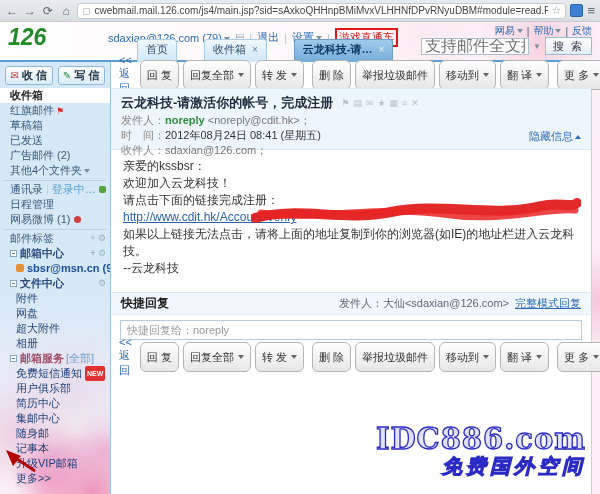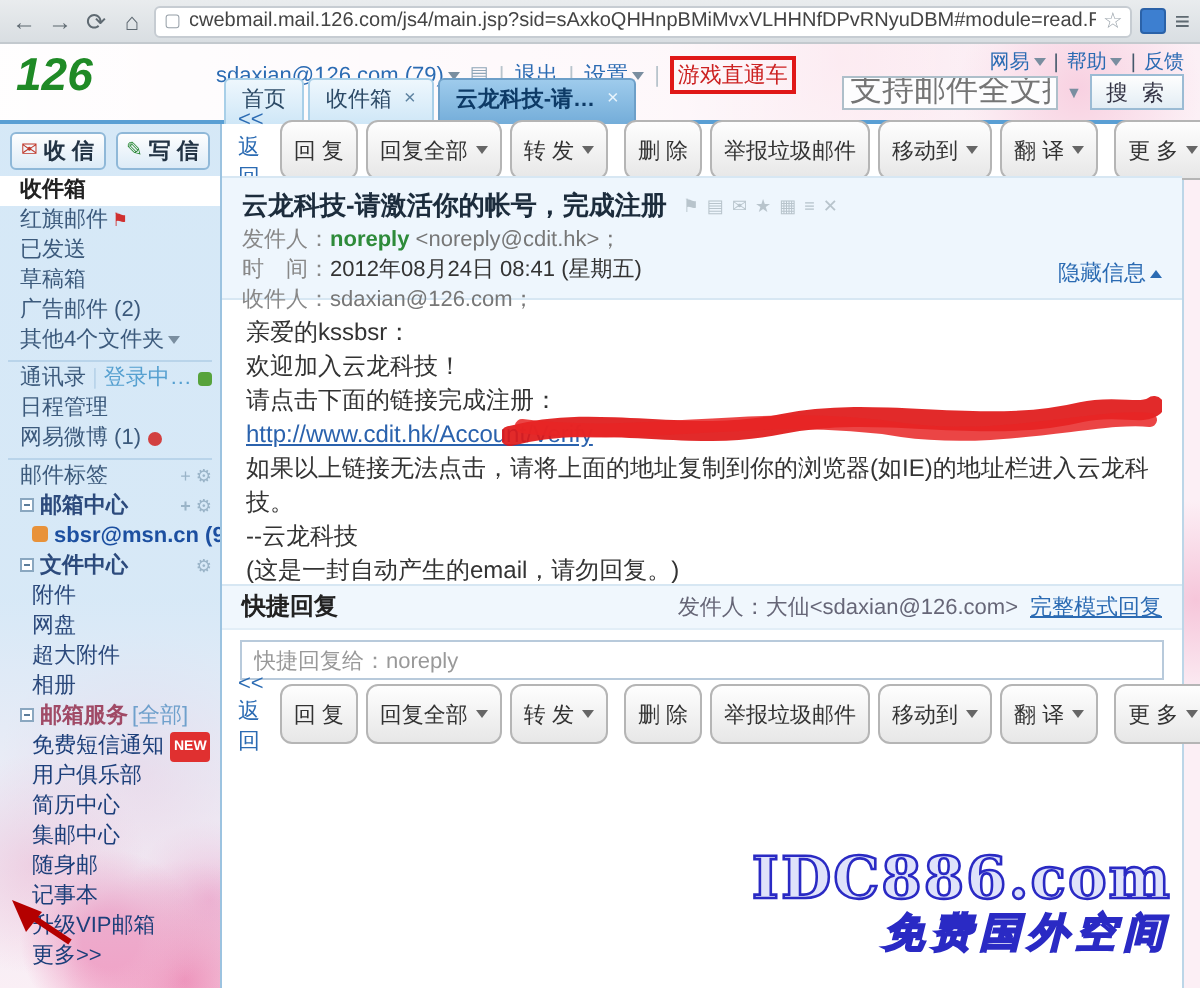--- a/index.html
+++ b/index.html
@@ -56,21 +56,21 @@
   .search-area { position:absolute; right:8px; top:15px; display:flex; align-items:center; gap:4px; }
   .search-input { width:108px; height:17px; border:1px solid #aebfca; font-size:16px; padding:0 3px; color:#999; background:#fdfdfe; }
   .search-dd { font-size:8px; color:#7a8ea0; cursor:pointer; }
   .search-btn { height:18px; font-size:11px; color:#334; background:linear-gradient(#fefefe,#e3edf4);
     border:1px solid #9bbbd4; padding:0 7px; cursor:pointer; letter-spacing:2px; }
 
   
   .tab-strip { position:absolute; left:112px; bottom:-2px; display:flex; align-items:flex-end; gap:2px; }
   .tab { height:23px; padding:1px 8px 4px; font-size:11px; color:#2c4a66;
     background:linear-gradient(#eef7fd,#cfe7f7); border:1px solid #a8cfe8; border-bottom:none;
-    border-radius:3px 3px 0 0; display:flex; align-items:center; gap:6px; cursor:pointer; }
+    border-radius:3px 3px 0 0; display:flex; align-items:center; gap:6px; cursor:pointer;margin-left:25px; }
   .tab.active { background:linear-gradient(#9ecbec,#74add9); color:#0d3a66; font-weight:bold; border-color:#6d9fc8; }
   .tab .x { font-size:10px; color:#5d82a0; font-weight:normal; }
   .tab.active .x { color:#e8f4fc; }
 
   
   .sidebar { position:absolute; left:0; top:62px; width:110px; height:432px; overflow:visible;
     background:linear-gradient(to bottom, rgba(212,232,247,0.96) 0%, rgba(212,232,247,0.92) 55%,
       rgba(212,232,247,0.45) 75%, rgba(212,232,247,0.05) 100%); }
   .main { position:absolute; left:110px; top:62px; width:482px; height:432px; background:#fff;
     border-left:1px solid #9cc3e0; border-right:1px solid #bcd6e8; }
@@ -217,22 +217,22 @@
           <span class="ic ic-red">✉</span>
           <span>收 信</span>
         </div>
       <div class="sb-btn">
           <span class="ic ic-green">✎</span>
           <span>写 信</span>
         </div>
     </div>
     <div class="s-item selected"><span>收件箱</span></div>
     <div class="s-item"><span>红旗邮件</span><span class="flag">⚑</span></div>
+    <div class="s-item"><span>草稿箱</span></div>
     <div class="s-item"><span>已发送</span></div>
-    <div class="s-item"><span>草稿箱</span></div>
     <div class="s-item"><span>广告邮件 (2)</span></div>
     <div class="s-item"><span>其他4个文件夹</span><span class="tri-down"></span></div>
     <div class="s-divider"></div>
     <div class="s-item s-link-row">
         <span>通讯录</span>
         <span style="color:#b9d4ea">|</span>
         <span class="teal">登录中…</span>
         <span class="green-dot"></span>
       </div>
     <div class="s-item"><span>日程管理</span></div>
@@ -317,21 +317,20 @@
       <span class="hide-info link-blue"><span>隐藏信息</span><span class="tri-up"></span></span>
     </div>
 
     <div class="msg-body">
       <div>亲爱的kssbsr：</div>
       <div>欢迎加入云龙科技！</div>
       <div>请点击下面的链接完成注册：</div>
       <div><span class="body-link">http://www.cdit.hk/Account/Verify</span></div>
       <div>如果以上链接无法点击，请将上面的地址复制到你的浏览器(如IE)的地址栏进入云龙科技。</div>
       <div>--云龙科技</div>
-      <div>(这是一封自动产生的email，请勿回复。)</div>
       <svg class="scribble" viewBox="0 0 330 30" preserveAspectRatio="none">
         <path d="M4,22 C50,10 90,26 140,16 C190,6 240,22 290,10 C308,6 320,12 326,7" stroke="#e01818" stroke-width="10" fill="none" stroke-linecap="round" opacity="0.92"></path>
         <path d="M10,17 C70,25 130,8 200,19 C250,26 300,11 324,14" stroke="#e82424" stroke-width="7" fill="none" stroke-linecap="round" opacity="0.85"></path>
       </svg>
     </div>
 
     <div class="qr">
       <div class="qr-head">
         <span class="qr-title">快捷回复</span>
         <span class="qr-right">

